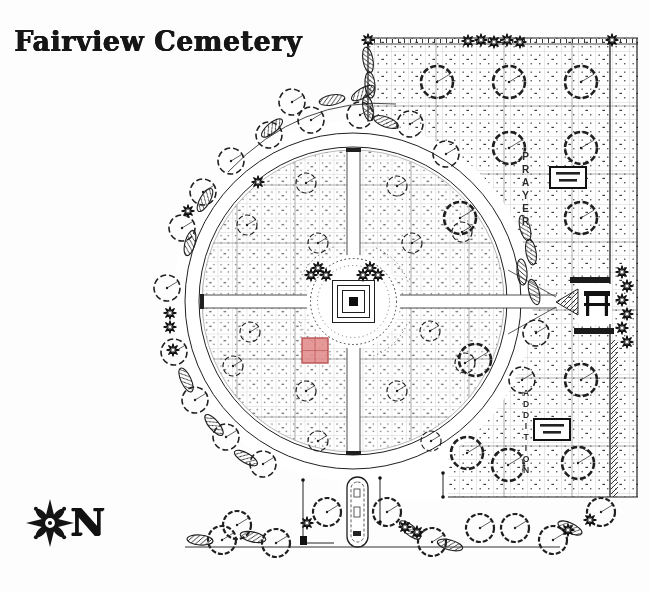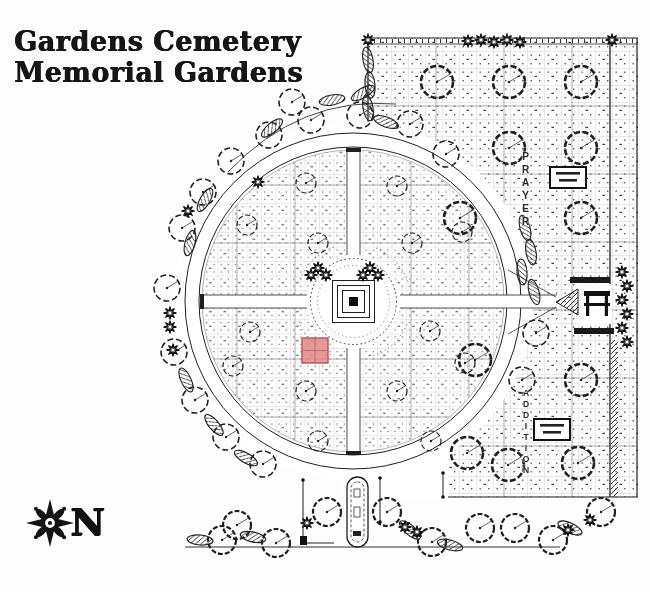--- a/index.html
+++ b/index.html
@@ -479,22 +479,21 @@
         <circle cx="443" cy="497" r="1.8" fill="#111"></circle>
         <circle cx="303" cy="480" r="1.8" fill="#111"></circle>
         <rect x="300" y="536" width="7" height="9" fill="#111"></rect>
       </g>
     <g id="g-misc">
         <line x1="185" y1="547" x2="560" y2="547" stroke="#333" stroke-width="1"></line>
       </g>
   </svg>
 
   <div class="title">
-    <div>Gardens Cemetery</div>
-    <div>Memorial Gardens</div>
+    <div>Fairview Cemetery</div>
   </div>
 
   <div id="prayer" class="vlabel">PRAYER</div>
   <div id="addition" class="vlabel">ADDITION</div>
 
   <svg id="compass" width="52" height="54" viewBox="0 0 52 54">
       <path d="M 26 3 L 30.5 21 L 26 27 L 21.5 21 Z" fill="#141414"></path>
       <path d="M 26 51 L 30.5 33 L 26 27 L 21.5 33 Z" fill="#141414"></path>
       <path d="M 2 27 L 20 22.5 L 26 27 L 20 31.5 Z" fill="#141414"></path>
       <path d="M 50 27 L 32 22.5 L 26 27 L 32 31.5 Z" fill="#141414"></path>

